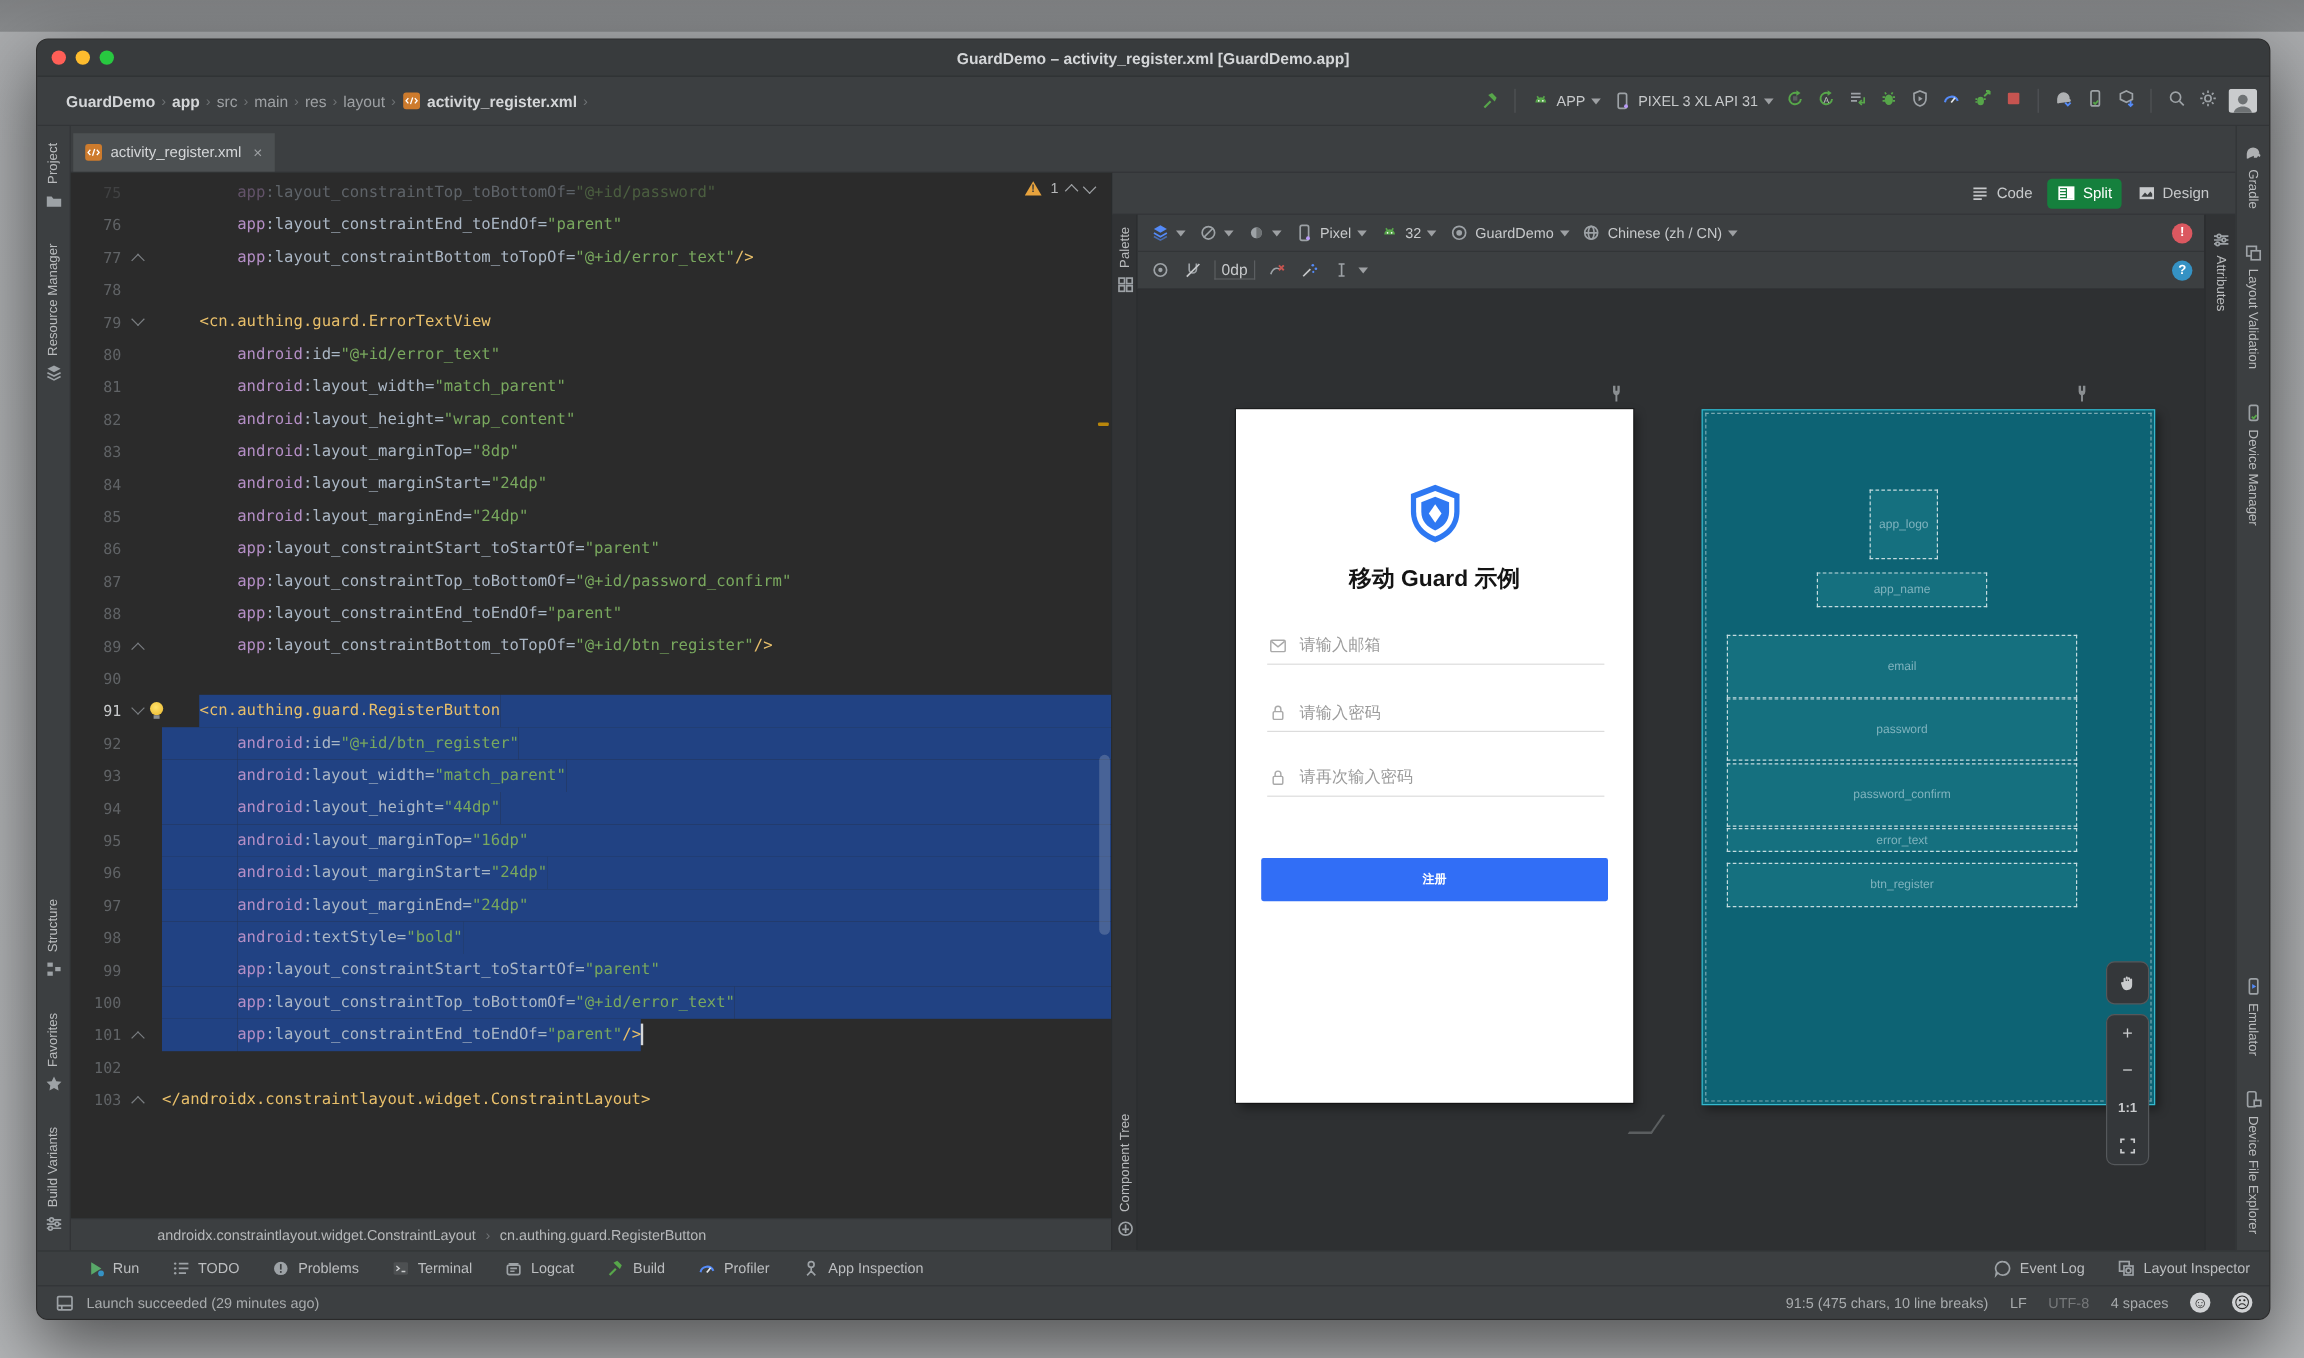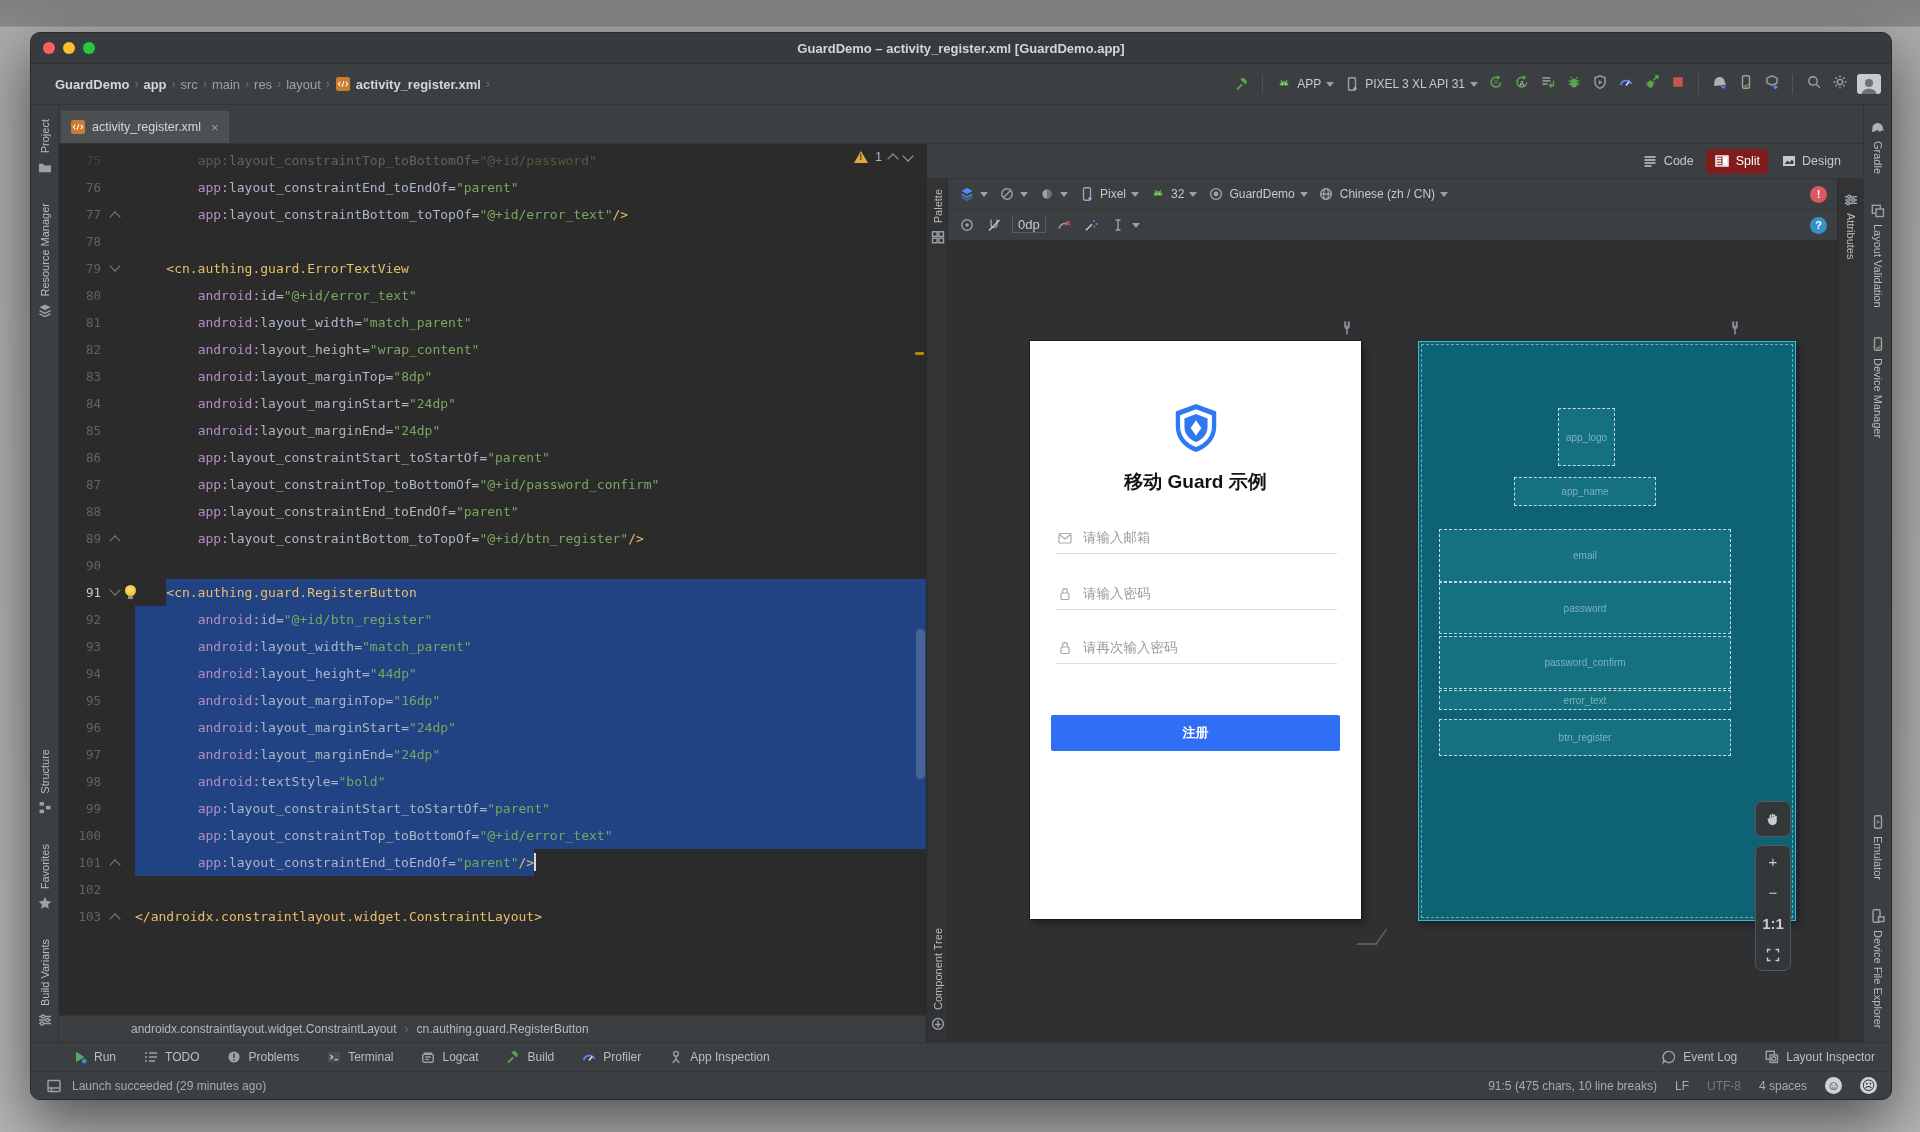--- a/index.html
+++ b/index.html
@@ -80,21 +80,21 @@
   .chev.up{transform:rotate(-135deg);margin-top:4px;}
   .chev.dn{transform:rotate(45deg);margin-bottom:3px;}
   .stripemark{position:absolute;right:2px;width:9px;height:3px;background:#b8860b;border-radius:1px;}
   .scrollthumb{position:absolute;right:1px;top:485px;width:9px;height:150px;background:rgba(190,200,210,.25);border-radius:5px;}
   .ebreadcrumb{height:26px;flex:none;background:#3c3f41;border-top:1px solid #323537;display:flex;align-items:center;gap:8px;font-size:12px;color:#b6b8ba;padding-left:72px;}
   .ebreadcrumb .sep{color:#6e7274;}
   
   .designcol{flex:1;display:flex;flex-direction:column;min-width:0;background:#2e3032;}
   .modebar{height:34px;flex:none;background:#3c3f41;border-bottom:1px solid #323537;display:flex;align-items:center;justify-content:flex-end;gap:4px;padding-right:14px;font-size:12.5px;color:#c7c9cb;}
   .mode{display:flex;align-items:center;gap:5px;padding:4px 8px;border-radius:4px;}
-  .mode.active{background:#7f1d1d;color:#fff;}
+  .mode.active{background:#15803d;color:#fff;}
   .designbody{flex:1;display:flex;min-height:0;}
   .palstrip{width:20px;flex:none;background:#313335;display:flex;flex-direction:column;align-items:center;font-size:11px;color:#babcbe;border-right:1px solid #2a2c2e;}
   .palstrip .vtab{writing-mode:vertical-rl;transform:rotate(180deg);margin:10px 0;}
   .palstrip .vtab .ic{transform:rotate(180deg);}
   .attrstrip{width:25px;flex:none;background:#313335;border-left:1px solid #2a2c2e;display:flex;flex-direction:column;align-items:center;font-size:11px;color:#babcbe;}
   .attrstrip .vtab{writing-mode:vertical-rl;margin:12px 0;}
   .dcenter{flex:1;display:flex;flex-direction:column;min-width:0;}
   .dtb{height:30px;flex:none;background:#3c3f41;display:flex;align-items:center;gap:10px;padding:0 10px;border-bottom:1px solid #323537;font-size:12px;color:#c7c9cb;}
   .dtb .right{margin-left:auto;display:flex;align-items:center;}
   .badge{width:17px;height:17px;border-radius:50%;display:flex;align-items:center;justify-content:center;font-size:11px;font-weight:bold;color:#fff;}
@@ -107,35 +107,35 @@
   .phone{position:absolute;top:100px;width:331px;height:578px;}
   .phone.white{left:82px;background:#fff;box-shadow:0 0 0 1px rgba(0,0,0,.35),3px 4px 8px rgba(0,0,0,.4);}
   .phone.bp{left:470px;width:330px;background:#0d6374;border:1px solid #35b9ce;box-shadow:3px 4px 8px rgba(0,0,0,.4);padding-left:46px;}
   .bpinner{position:absolute;inset:2px;border:1px dashed rgba(255,255,255,.45);}
   .shield{position:absolute;left:0;right:0;top:60px;display:flex;justify-content:center;}
   .ptitle{position:absolute;left:0;right:0;top:128px;text-align:center;font-size:19px;font-weight:bold;color:#141414;}
   .pfield{position:absolute;left:26px;right:24px;height:30px;display:flex;align-items:center;gap:10px;border-bottom:1px solid #dcdcdc;color:#9b9b9b;font-size:13.5px;}
   .pfield:nth-of-type(1){top:182px;}
   .pfield:nth-of-type(2){top:238px;}
   .pfield:nth-of-type(3){top:292px;}
-  .pbtn{position:absolute;left:21px;right:21px;top:374px;height:36px;background:#316ef6;border-radius:2px;color:#fff;font-size:13px;font-weight:bold;display:flex;align-items:center;justify-content:center;}
+  .pbtn{position:absolute;left:21px;right:21px;top:374px;height:36px;background:#316ef6;border-radius:2px;color:#fff;font-size:10px;font-weight:bold;display:flex;align-items:center;justify-content:center;}
   .bbox{position:absolute;border:1px dashed rgba(255,255,255,.75);background:#15707f;color:#7fb3be;font-size:10px;display:flex;align-items:center;justify-content:center;}
   .b1{left:139px;top:66px;width:55px;height:56px;}
   .b2{left:95px;top:135px;width:140px;height:27px;}
   .b3{left:20px;top:187px;width:290px;height:51px;}
   .b4{left:20px;top:240px;width:290px;height:50px;}
   .b5{left:20px;top:294px;width:290px;height:51px;}
   .b6{left:20px;top:348px;width:290px;height:18px;}
   .b7{left:20px;top:377px;width:290px;height:35px;}
   .rhandle{position:absolute;left:414px;top:688px;width:18px;height:14px;border-bottom:2px solid #6e7274;border-right:2px solid #6e7274;transform:skewX(-35deg);opacity:.7;}
   .zoomctrls{position:absolute;right:46px;top:560px;display:flex;flex-direction:column;gap:8px;align-items:center;color:#c9cbcd;}
   .zbtn{width:34px;height:34px;border:1px solid #55585b;border-radius:7px;display:flex;align-items:center;justify-content:center;background:#34373a;}
   .zgroup{border:1px solid #55585b;border-radius:7px;background:#34373a;display:flex;flex-direction:column;align-items:center;width:34px;}
   .zgroup>div{height:31px;display:flex;align-items:center;justify-content:center;font-size:15px;width:100%;}
-  .zgroup .z11{font-size:15px;font-weight:bold;}
+  .zgroup .z11{font-size:11px;font-weight:bold;}
   
   .bottombar{height:28px;flex:none;background:#3c3f41;border-top:1px solid #323537;display:flex;padding-left:40px;padding-right:16px;font-size:12px;color:#bcbec0;}
   .btool{display:flex;align-items:center;gap:6px;margin-right:26px;}
   .bright{margin-left:auto;display:flex;align-items:center;gap:26px;}
   .statusbar{height:27px;flex:none;background:#3c3f41;border-top:1px solid #323537;display:flex;align-items:center;font-size:12px;color:#a8abad;padding:0 14px;}
   .statusbar .left{display:flex;align-items:center;gap:10px;}
   .statusbar .right{margin-left:auto;display:flex;align-items:center;gap:18px;}
   .statusbar .dim{color:#77797b;}
   .smiley{width:17px;height:17px;border-radius:50%;background:#d0d2d4;color:#2b2b2b;font-size:13px;line-height:17px;text-align:center;}
 </style>

